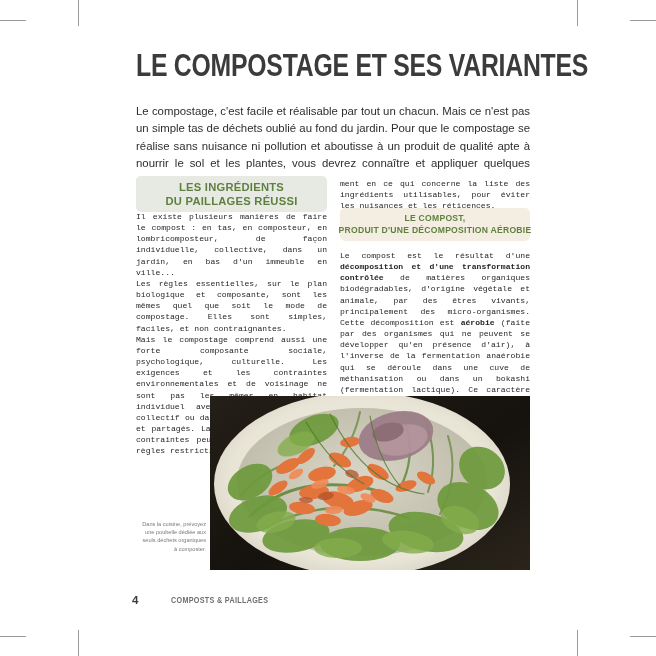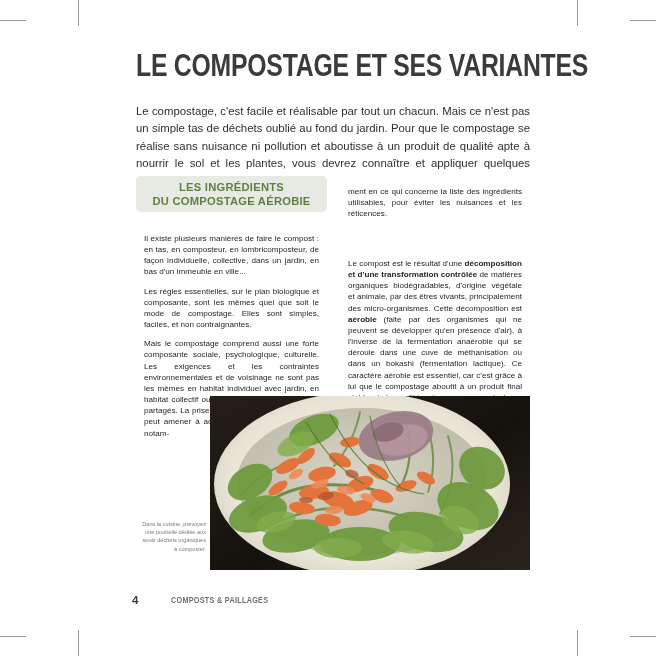--- a/index.html
+++ b/index.html
@@ -36,23 +36,23 @@
   .intro{
     position:absolute;left:136px;top:103px;width:394px;
     font-size:11.4px;
     line-height:17.4px;
     color:#2e2e2e;
     text-align:justify;
   }
 
   
   .col{position:absolute;font-size:8.1px;line-height:11.15px;color:#262626;text-align:justify;}
-  .col p{margin:8px;}
+  .col p{margin:0;font-family:Liberation Mono, monospace;}
   .col b{font-weight:700;}
-  .col-left{left:136px;top:225px;width:191px;}
+  .col-left{left:136px;top:211px;width:191px;}
   .col-right-top{left:340px;top:178px;width:190px;}
   .col-right{left:340px;top:250px;width:190px;}
 
   
   .hbox{
     position:absolute;
     border-radius:5px;
     text-align:center;
     font-weight:700;
     color:#5f7f3f;
@@ -112,33 +112,37 @@
   <div class="cm h" style="left:0;top:636px;"></div>
   <div class="cm v" style="left:577px;top:630px;"></div>
   <div class="cm h" style="left:630px;top:636px;"></div>
 
   <div class="title">LE COMPOSTAGE ET SES VARIANTES</div>
 
   <div class="intro">Le compostage, c'est facile et réalisable par tout un chacun. Mais ce n'est pas un simple tas de déchets oublié au fond du jardin. Pour que le compostage se réalise sans nuisance ni pollution et aboutisse à un produit de qualité apte à nourrir le sol et les plantes, vous devrez connaître et appliquer quelques règles essentielles.</div>
 
   <div class="hbox hbox-left">
     <span>LES INGRÉDIENTS</span>
-    <span>DU COMPOSTAGE AÉROBIE</span>
+    <span>DU PAILLAGES RÉUSSI</span>
   </div>
 
   <div class="col col-left">
     <p>Il existe plusieurs manières de faire le compost : en tas, en composteur, en lombricomposteur, de façon individuelle, collective, dans un jardin, en bas d'un immeuble en ville...</p>
     <p>Les règles essentielles, sur le plan biologique et composante, sont les mêmes quel que soit le mode de compostage. Elles sont simples, faciles, et non contraignantes.</p>
     <p>Mais le compostage comprend aussi une forte composante sociale, psychologique, culturelle. Les exigences et les contraintes environnementales et de voisinage ne sont pas les mêmes en habitat individuel avec jardin, en habitat collectif ou dans des jardins familiaux et partagés. La prise en compte de ces contraintes peut amener à adopter des règles restrictives, notam-</p>
   </div>
 
   <div class="col col-right-top">
     <p>ment en ce qui concerne la liste des ingrédients utilisables, pour éviter les nuisances et les réticences.</p>
   </div>
 
+  <div class="hbox hbox-right">
+    <span>LE COMPOST,</span>
+    <span>PRODUIT D'UNE DÉCOMPOSITION AÉROBIE</span>
+  </div>
 
   <div class="col col-right">
     <p><span>Le compost est le résultat d'une </span><b>décomposition et d'une transformation contrôlée</b><span> de matières organiques biodégradables, d'origine végétale et animale, par des êtres vivants, principalement des micro-organismes. Cette décomposition est </span><b>aérobie</b><span> (faite par des organismes qui ne peuvent se développer qu'en présence d'air), à l'inverse de la fermentation anaérobie qui se déroule dans une cuve de méthanisation ou dans un bokashi (fermentation lactique). Ce caractère aérobie est essentiel, car c'est grâce à lui que le compostage aboutit à un produit final stable et de qualité qui, par son aspect et son odeur, rappelle l'humus de la forêt.</span></p>
   </div>
 
   <div class="photo">
     <svg viewBox="0 0 320 174" preserveAspectRatio="none">
       <defs>
         <radialGradient id="bowlG" cx="50%" cy="48%" r="62%">
           <stop offset="0%" stop-color="#f3f0e6"></stop>

